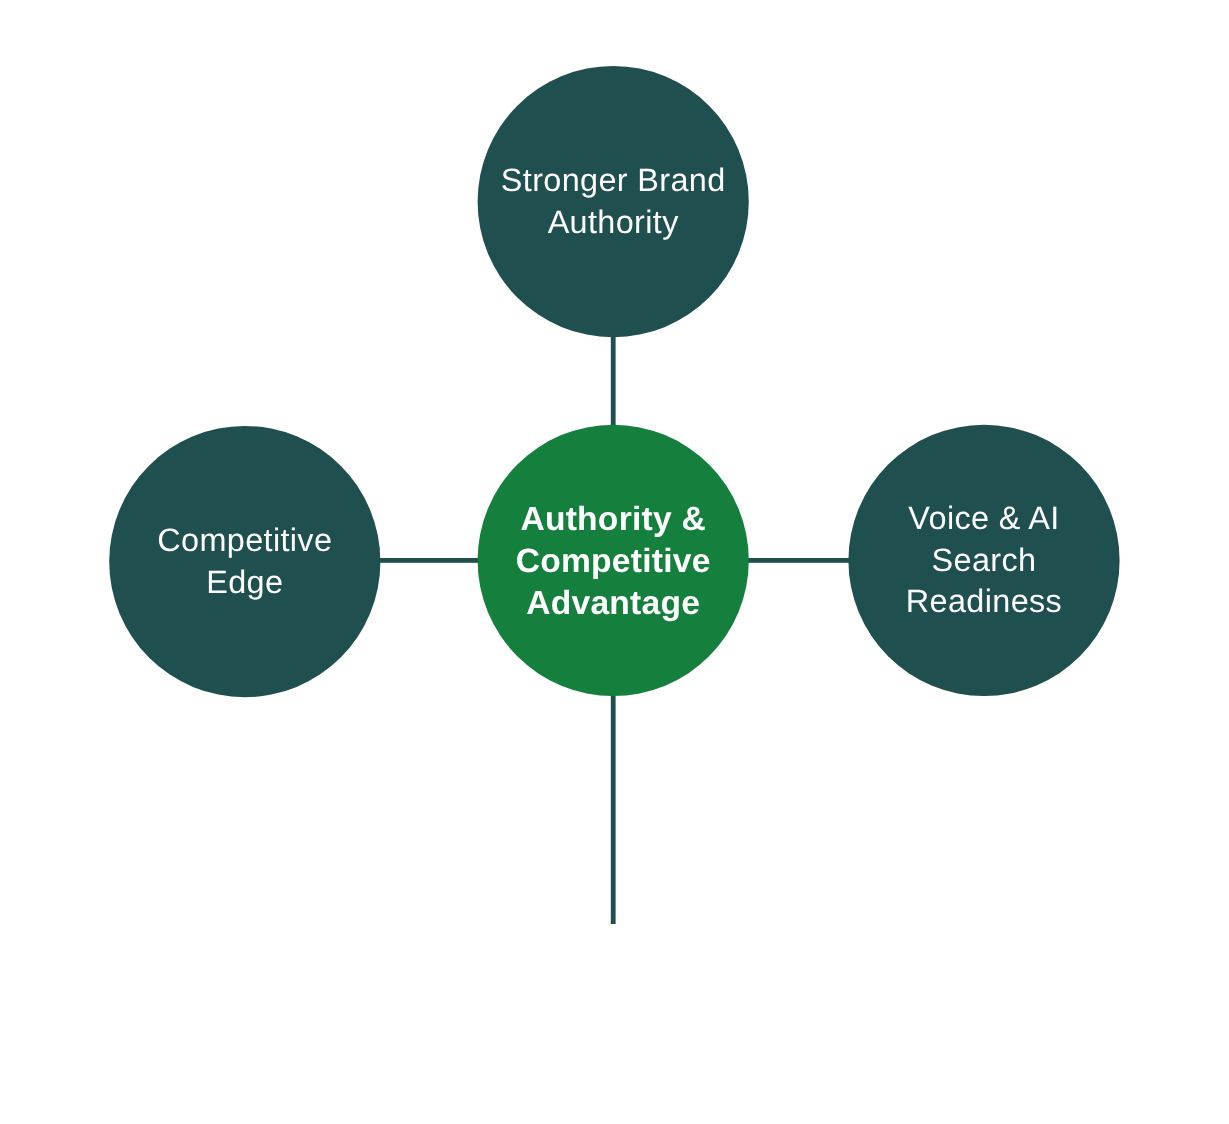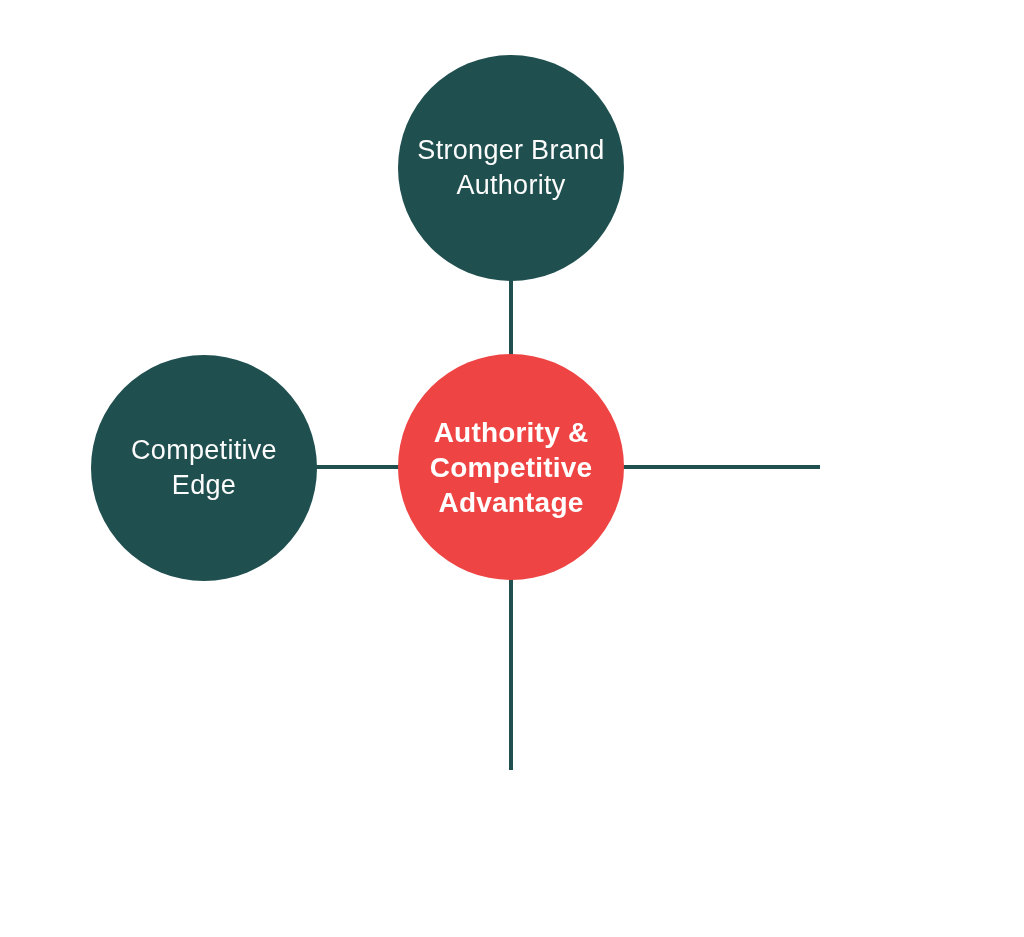--- a/index.html
+++ b/index.html
@@ -45,21 +45,21 @@
     justify-content: center;
     text-align: center;
     z-index: 2;
     box-sizing: border-box;
     padding: 14px;
   }
   .node-teal {
     background: #1f4f4e;
   }
   .node-center {
-    background: #ef4444;
+    background: #15803d;
   }
   .node-label {
     color: #fdfcfc;
     font-size: 27px;
     line-height: 1.28;
     white-space: pre-line;
     font-weight: 400;
     letter-spacing: 0.3px;
   }
   .node-label-center {
@@ -83,20 +83,25 @@
 
   <div class="connector connector-vertical"></div>
 
   <div class="connector connector-horizontal"></div>
 
   <div class="node node-teal node-top">
     <div class="node-label">Stronger Brand
 Authority</div>
   </div>
 
+  <div class="node node-teal node-right">
+    <div class="node-label">Voice &amp; AI
+Search
+Readiness</div>
+  </div>
 
 
   <div class="node node-teal node-left">
     <div class="node-label">Competitive
 Edge</div>
   </div>
 
   <div class="node node-center node-middle">
     <div class="node-label-center">Authority &amp;
 Competitive

